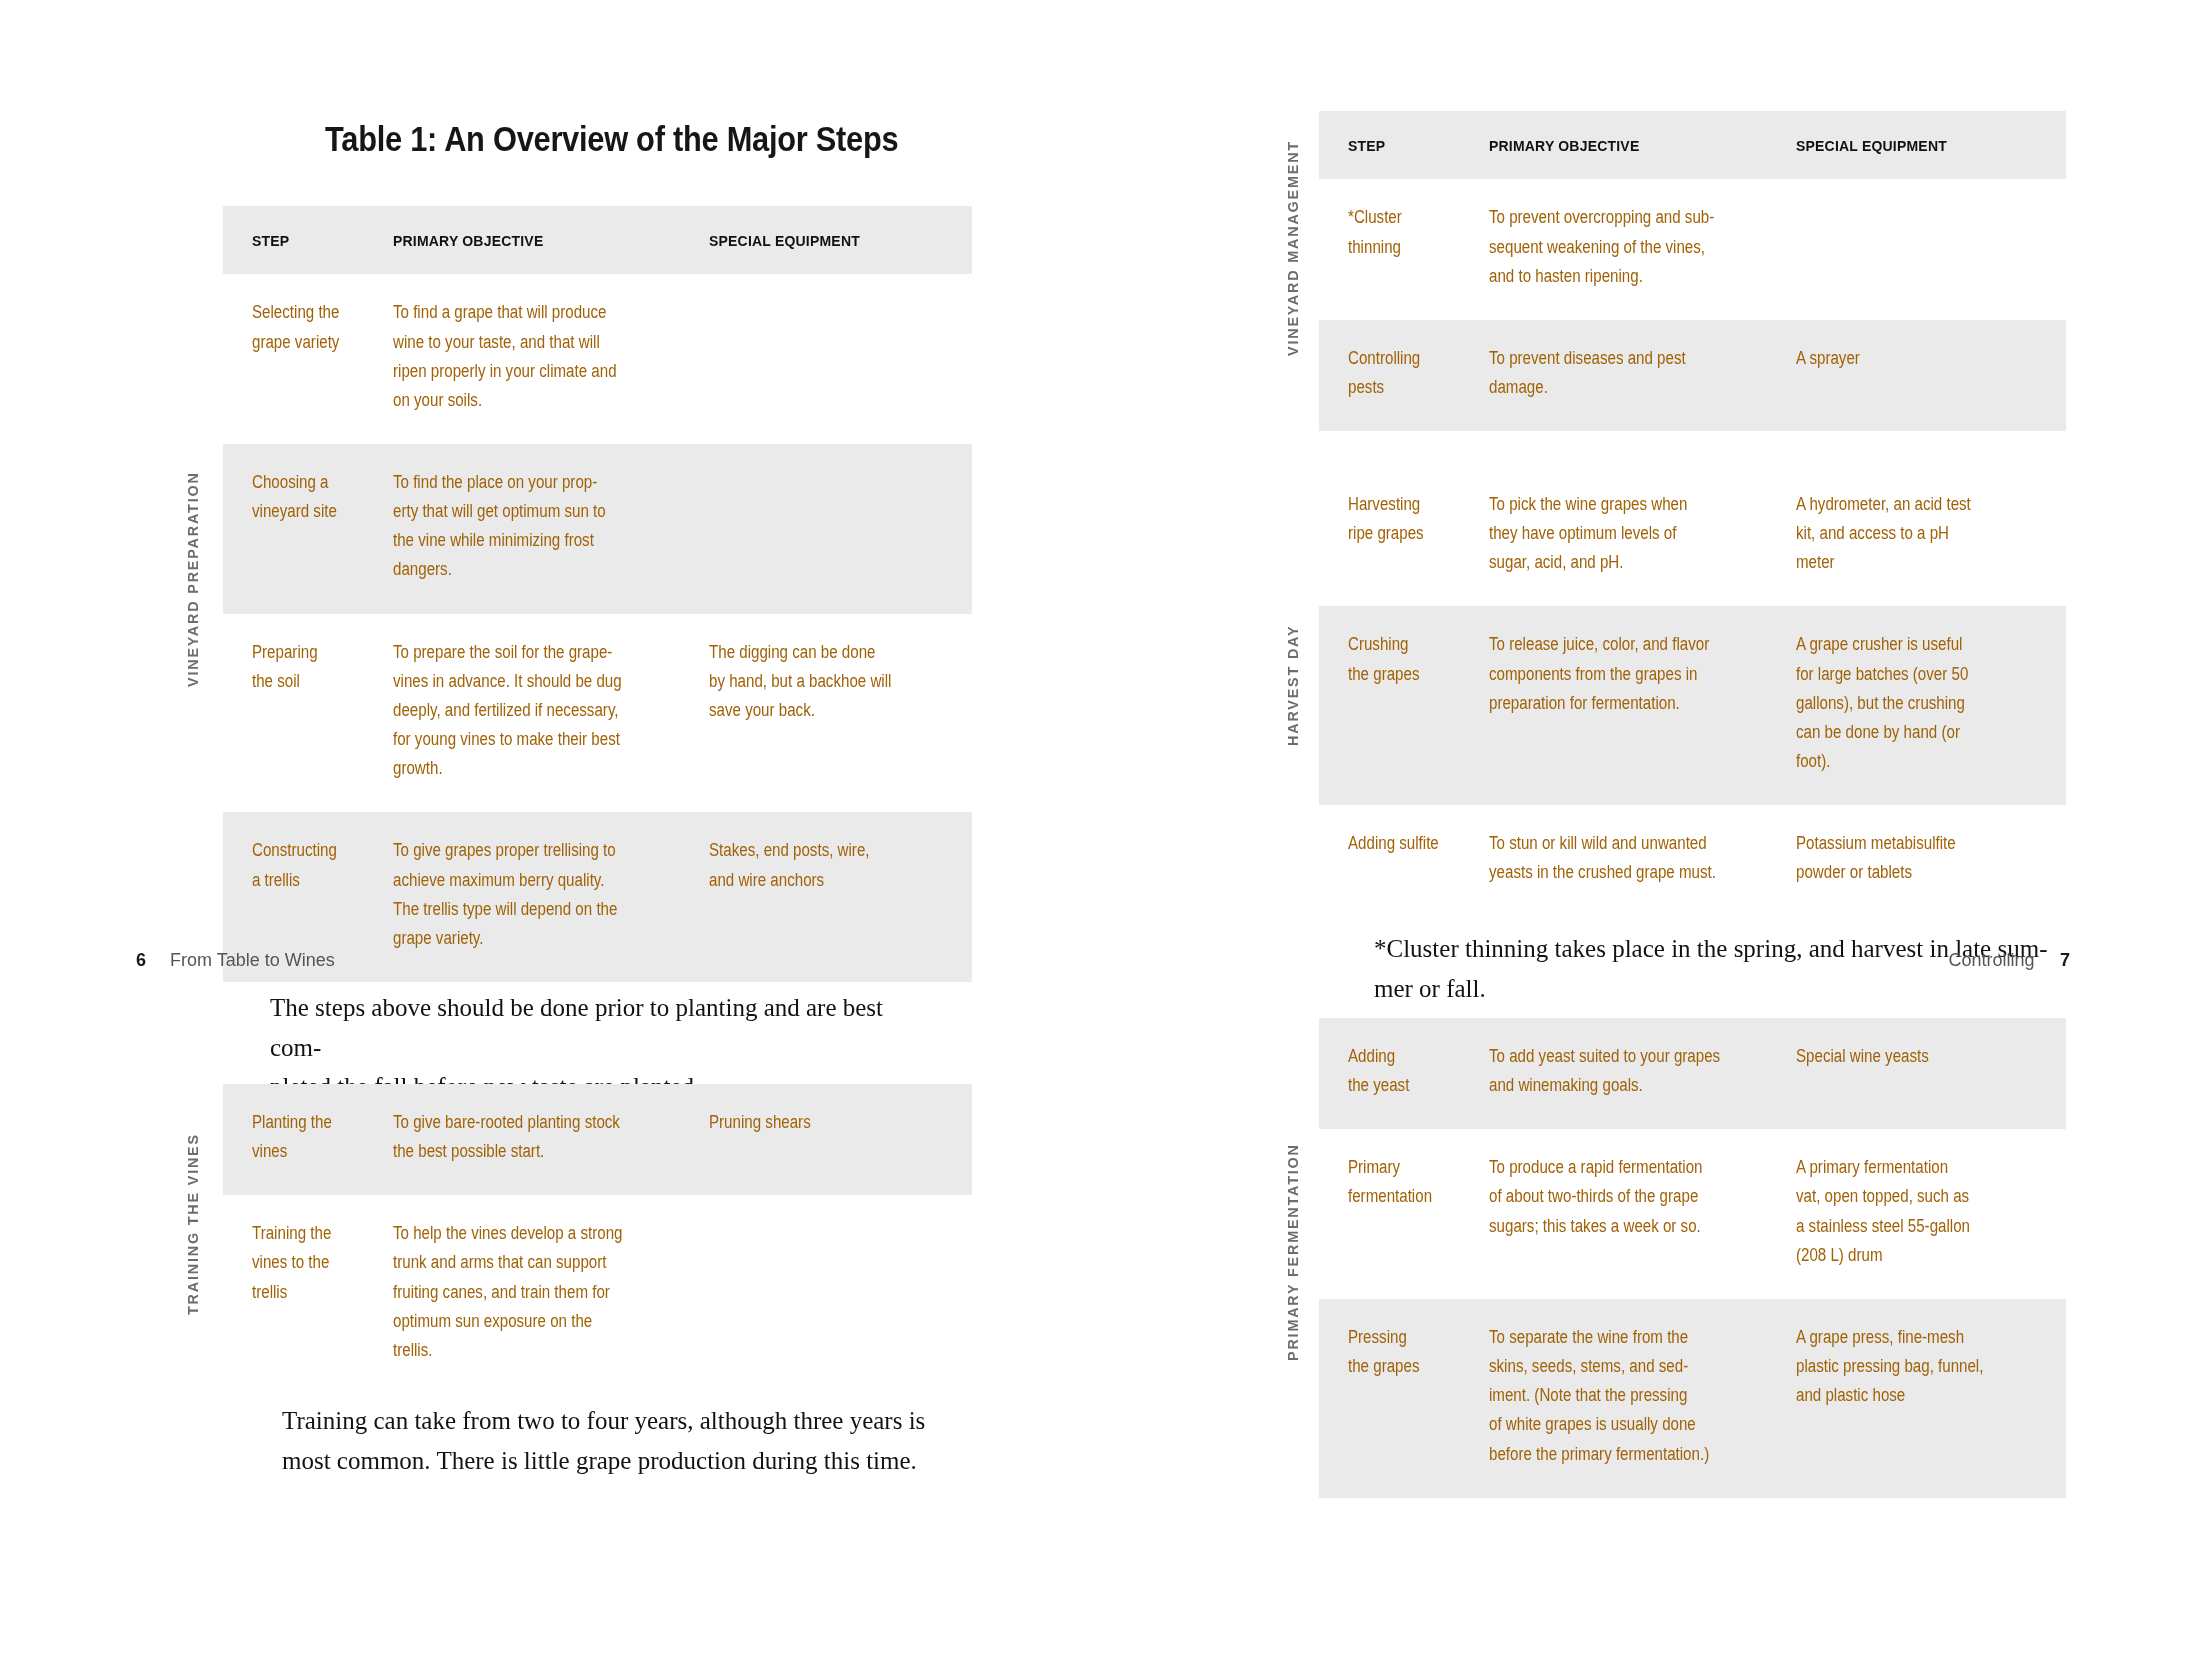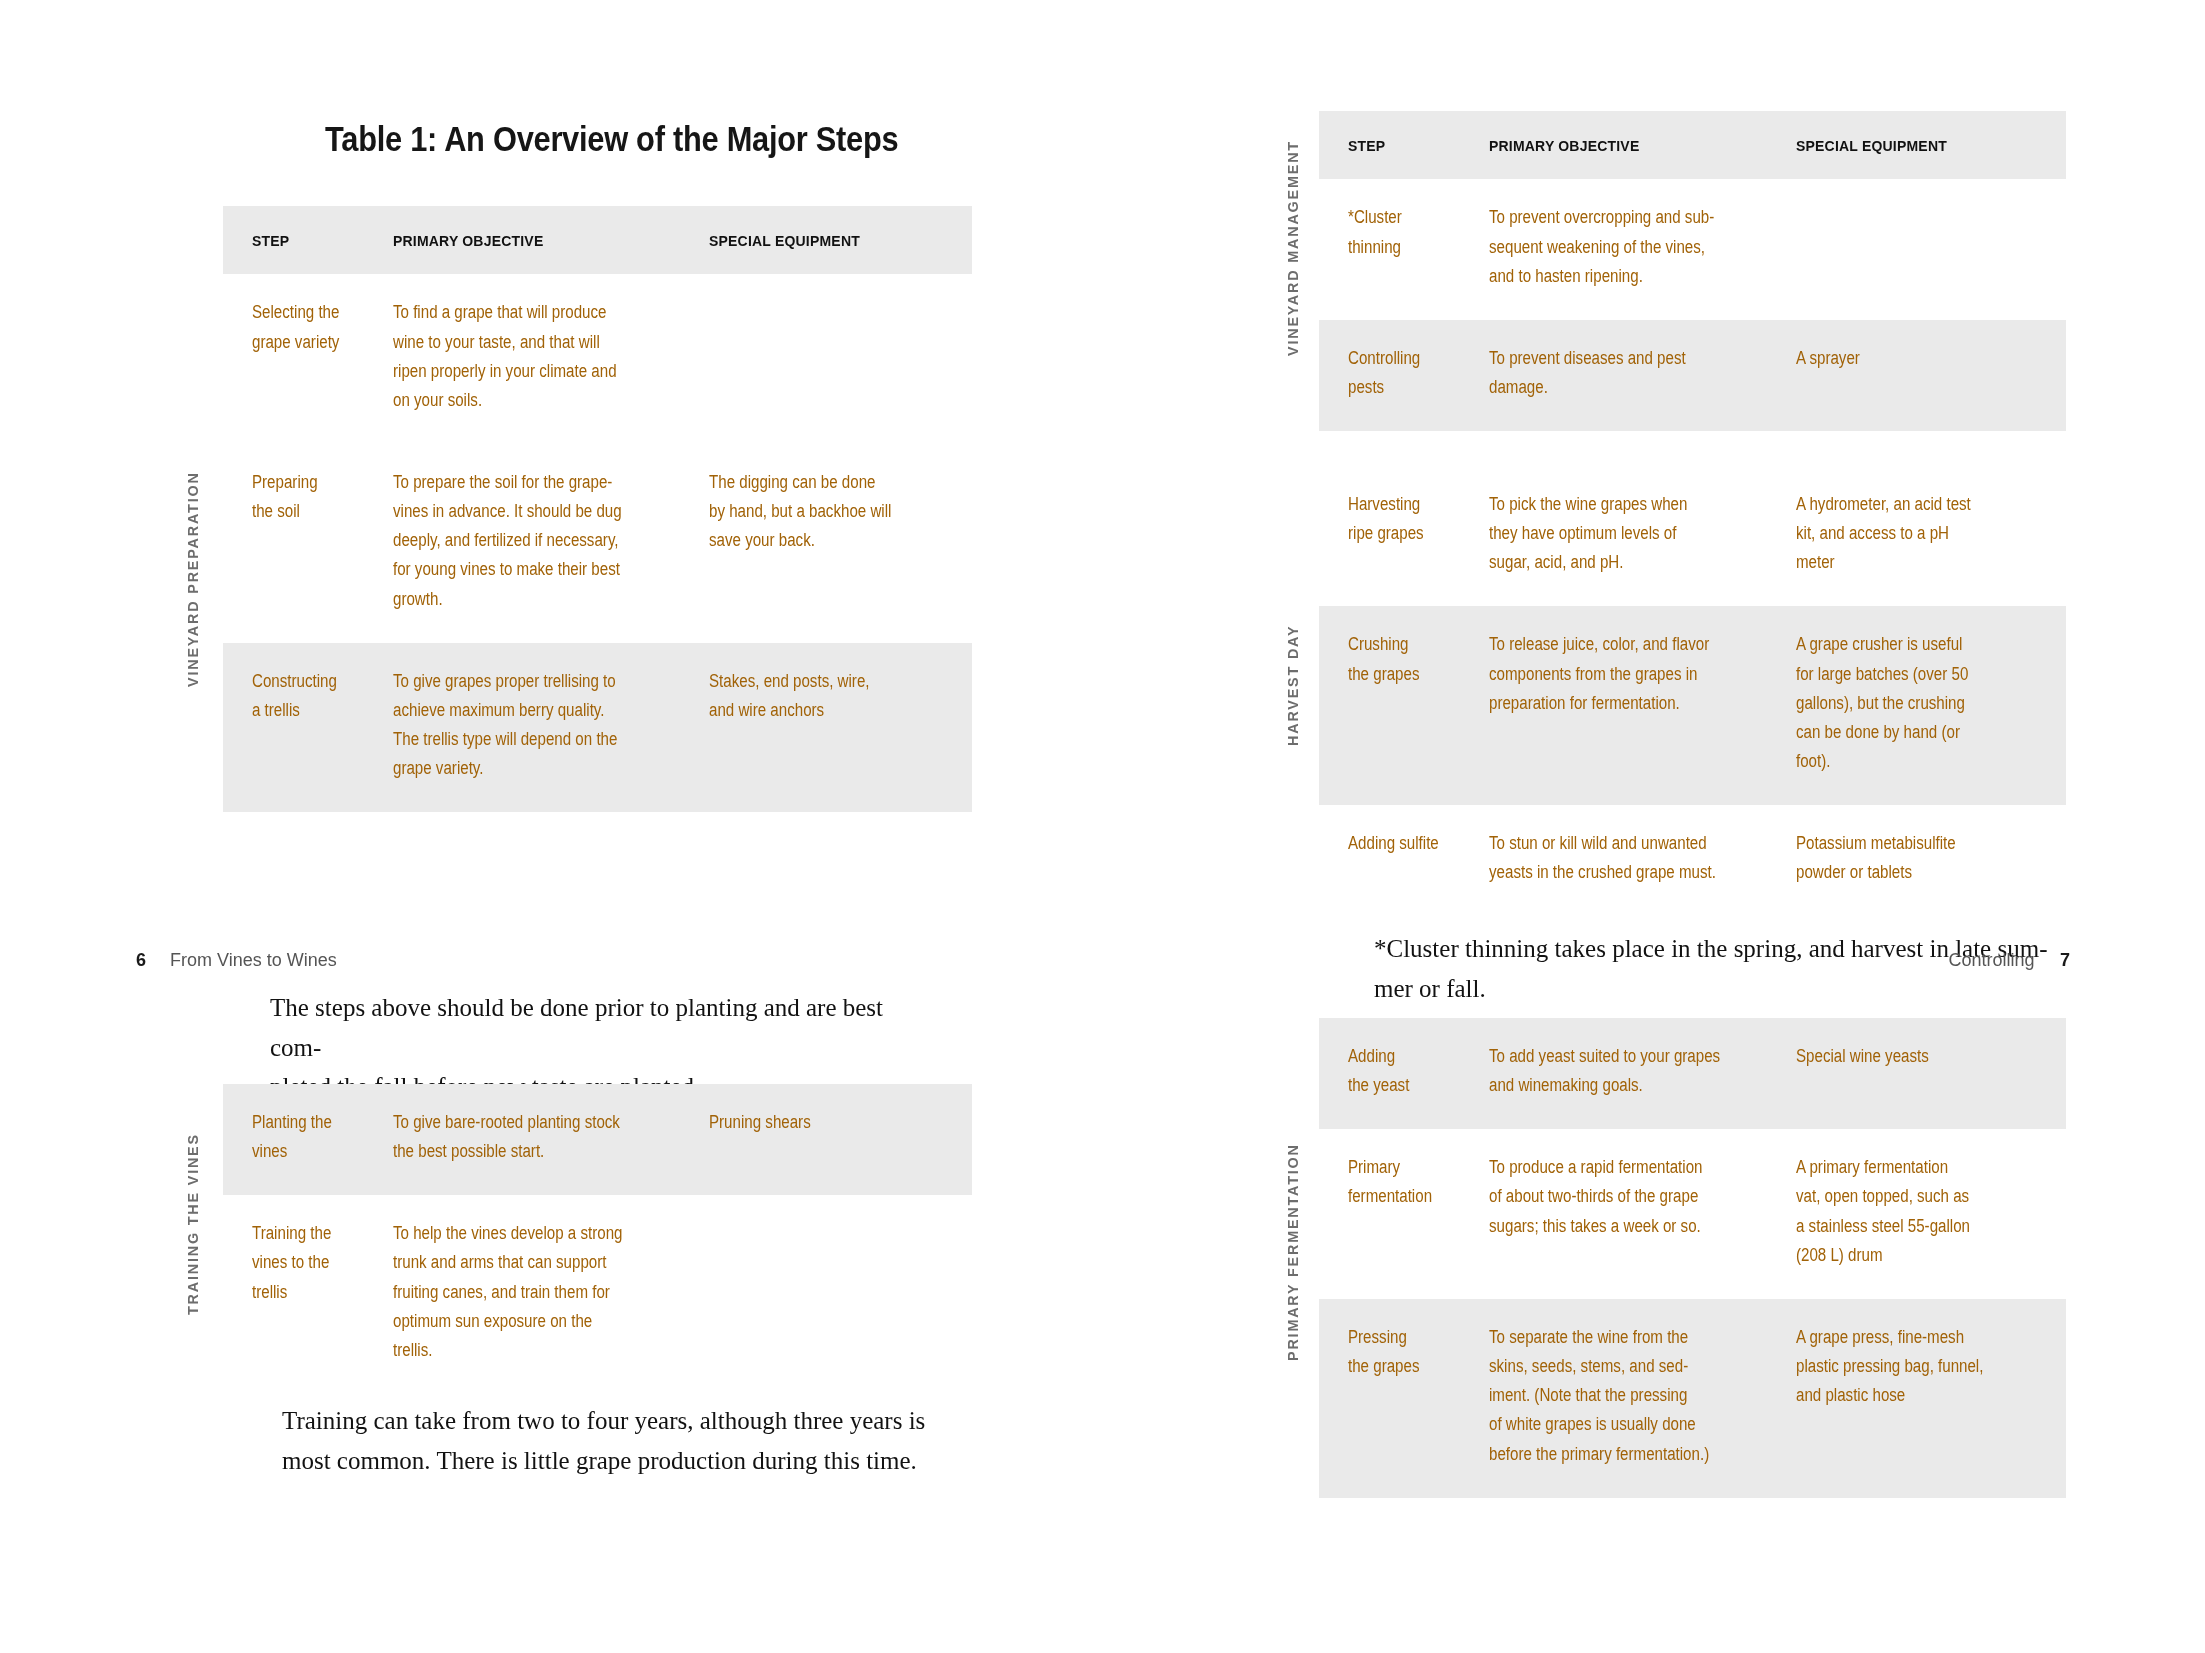--- a/index.html
+++ b/index.html
@@ -142,20 +142,29 @@
         </tr>
         <tr class="row-white">
           <td><span class="narrow">Selecting the
 grape variety</span></td>
           <td><span class="narrow">To find a grape that will produce
 wine to your taste, and that will
 ripen properly in your climate and
 on your soils.</span></td>
           <td><span class="narrow"></span></td>
         </tr>
+        <tr class="row-gray">
+          <td><span class="narrow">Choosing a
+vineyard site</span></td>
+          <td><span class="narrow">To find the place on your prop-
+erty that will get optimum sun to
+the vine while minimizing frost
+dangers.</span></td>
+          <td><span class="narrow"></span></td>
+        </tr>
         <tr class="row-white">
           <td><span class="narrow">Preparing
 the soil</span></td>
           <td><span class="narrow">To prepare the soil for the grape-
 vines in advance. It should be dug
 deeply, and fertilized if necessary,
 for young vines to make their best
 growth.</span></td>
           <td><span class="narrow">The digging can be done
 by hand, but a backhoe will
@@ -207,21 +216,21 @@
           <td><span class="narrow"></span></td>
         </tr>
       </tbody>
     </table>
   </div>
 
   <div class="body-par" style="left:270px; top:1401px; width:670px; white-space:pre-line;margin-left:12px;">Training can take from two to four years, although three years is
 most common. There is little grape production during this time.</div>
 
   <div class="footer footer-left">
-    <span class="pg">6</span><span>From Vines to Wines</span>
+    <span class="pg">6</span><span>From Table to Wines</span>
   </div>
 </div>
 
 <div class="page page-right">
 
   <div class="side-label" style="left:182px; top:356px;">VINEYARD MANAGEMENT</div>
 
   <div class="tbl-block" style="left:216px; top:111px; width:746px;">
     <table class="tbl">
       <colgroup>

